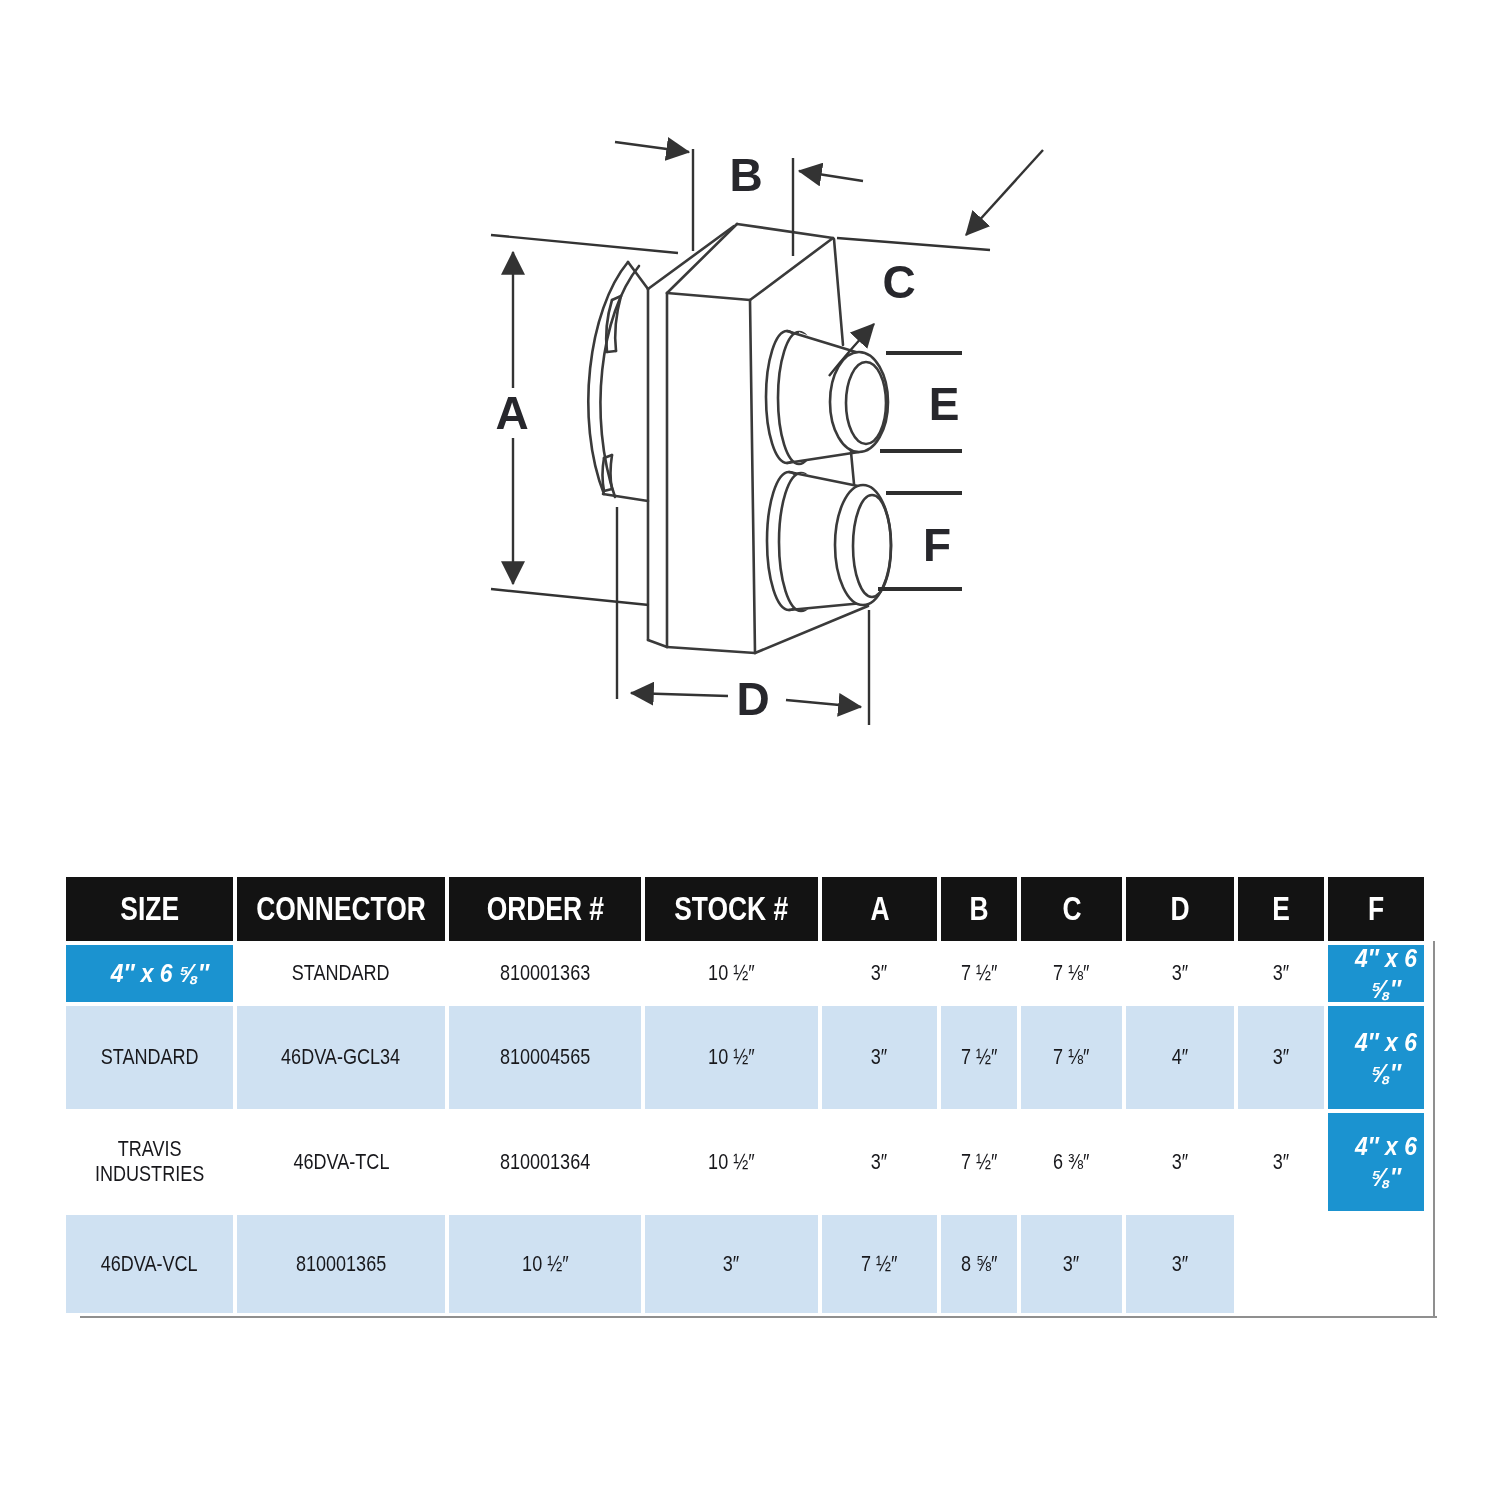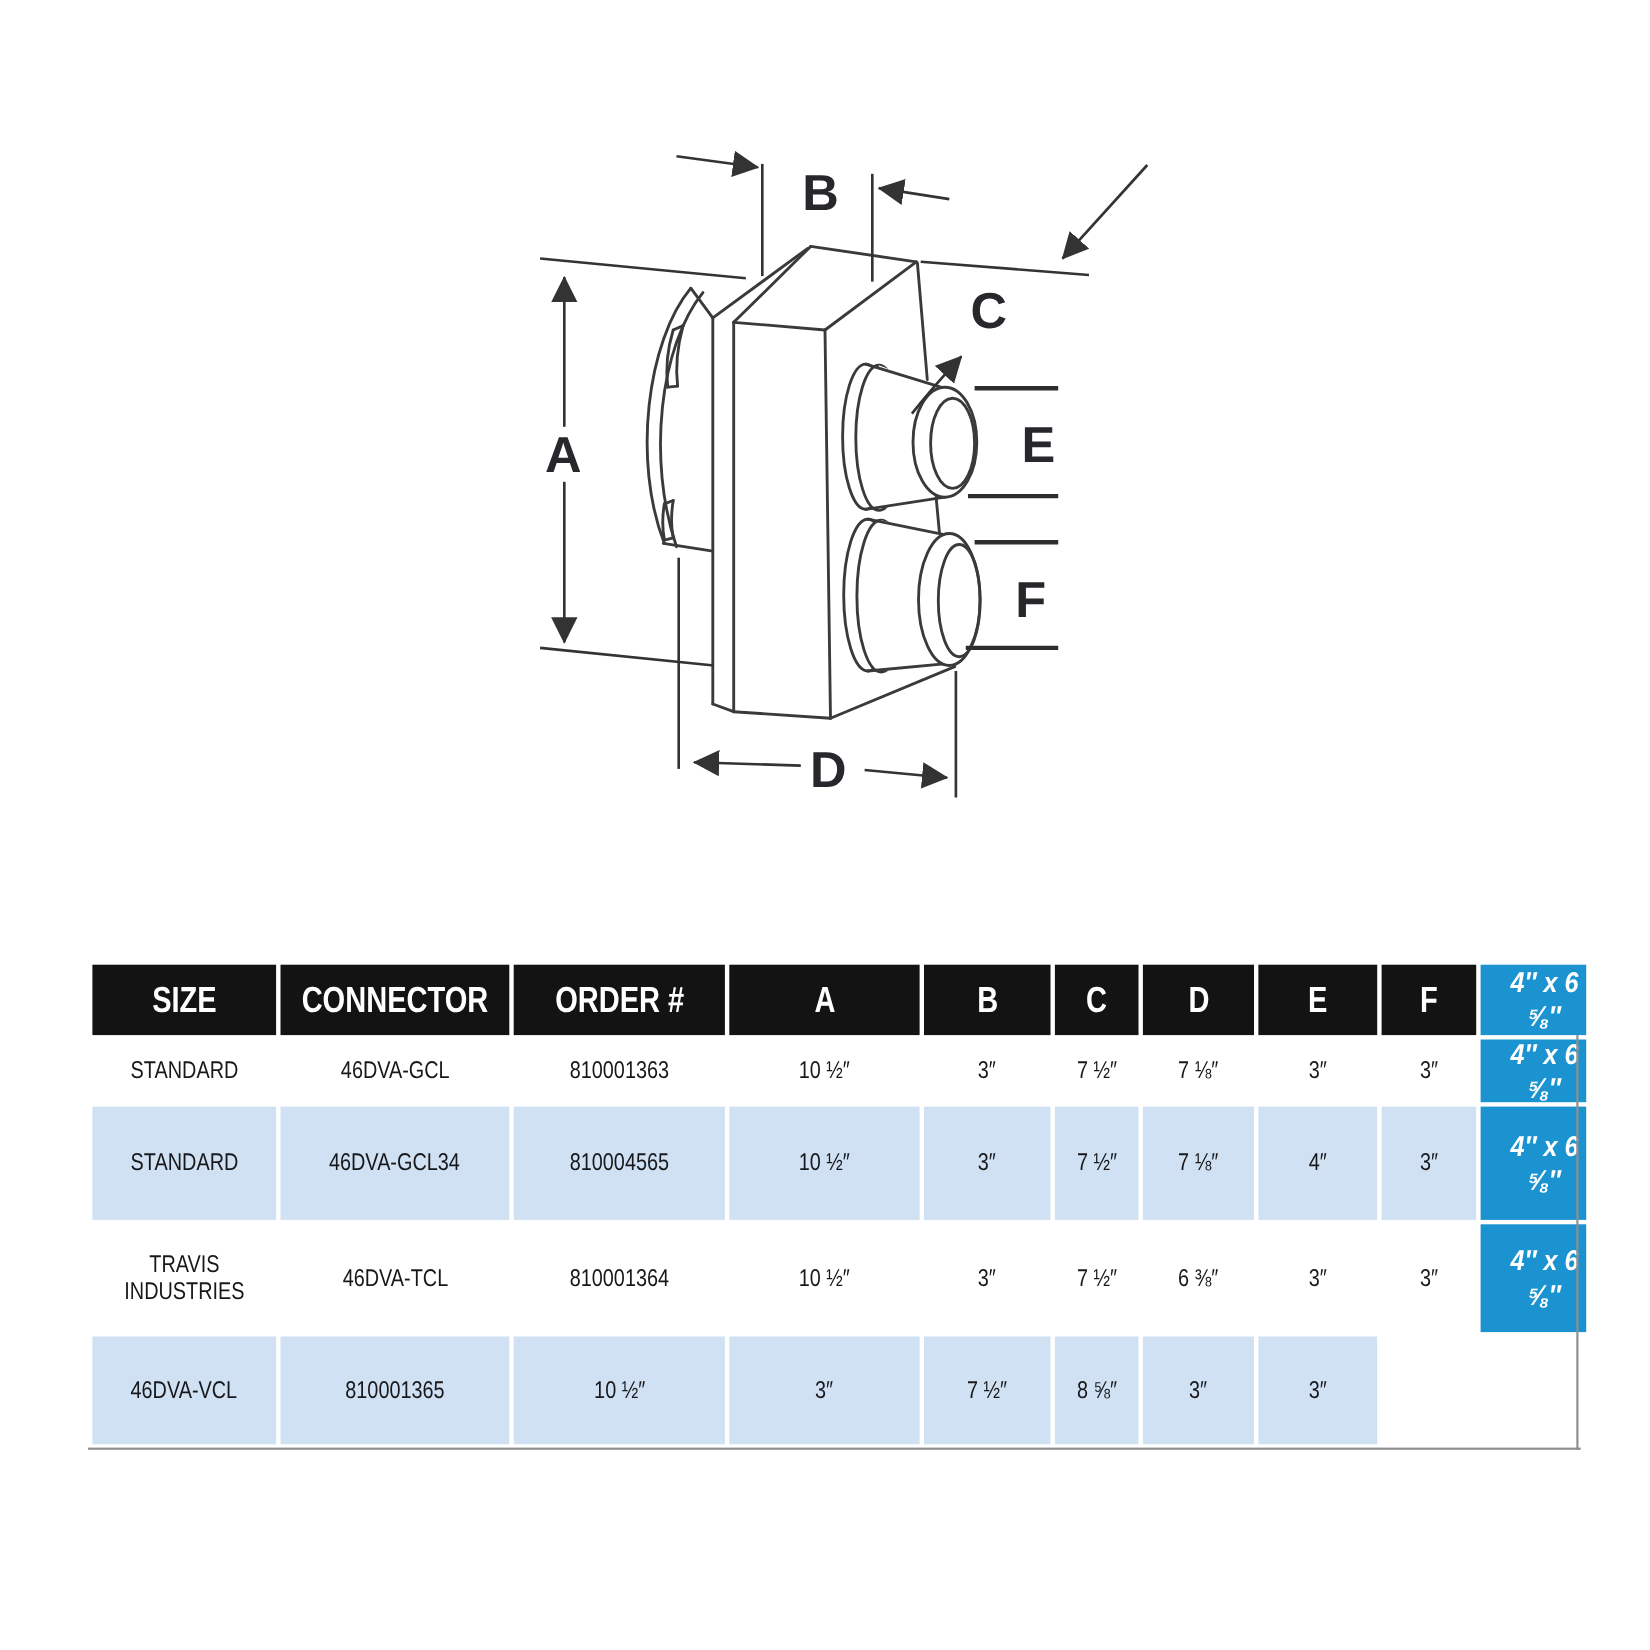--- a/index.html
+++ b/index.html
@@ -13,21 +13,21 @@
   .diagram-wrap svg{display:block;width:100%;height:100%;}
   .oline{stroke:#3a3a3a;stroke-width:2.6;fill:none;stroke-linecap:round;stroke-linejoin:round;}
   .dline{stroke:#333333;stroke-width:2.4;fill:none;stroke-linecap:butt;}
   .tick{stroke:#2e2e2e;stroke-width:4;fill:none;stroke-linecap:butt;}
   .wfill{fill:#ffffff;stroke:none;}
   .wstroke{fill:#ffffff;stroke:#3a3a3a;stroke-width:2.6;}
   .dimlabel{font-family:"Liberation Sans","DejaVu Sans",sans-serif;font-weight:bold;
     font-size:46px;fill:#27272c;}
   
   .spec-table{
-    position:absolute;left:84px;top:877px;
+    position:absolute;left:66px;top:877px;
     display:grid;
     grid-template-columns:167px 208px 192px 173px 115px 76px 101px 108px 86px 96px;
     grid-template-rows:64px 57px 103px 98px 98px;
     gap:4px;
   }
   .cell{display:flex;align-items:center;justify-content:center;text-align:center;}
   .th{background:#131313;color:#ffffff;font-weight:bold;font-size:33px;}
   .th .inner{transform:scaleX(0.80);}
   .size-cell{background:#1b93d0;color:#ffffff;font-weight:bold;font-style:italic;font-size:26px;padding-left:20px;}
   .size-cell .inner{transform:scaleX(0.88);}
@@ -160,20 +160,23 @@
   <div class="cell th">
       <span class="inner">SIZE</span>
     </div>
   <div class="cell th">
       <span class="inner">CONNECTOR</span>
     </div>
   <div class="cell th">
       <span class="inner">ORDER #</span>
     </div>
   <div class="cell th">
+      <span class="inner">STOCK #</span>
+    </div>
+  <div class="cell th">
       <span class="inner">A</span>
     </div>
   <div class="cell th">
       <span class="inner">B</span>
     </div>
   <div class="cell th">
       <span class="inner">C</span>
     </div>
   <div class="cell th">
       <span class="inner">D</span>
@@ -185,23 +188,20 @@
       <span class="inner">F</span>
     </div>
 
   <div class="cell size-cell">
       <span class="inner">4″ x 6 ⅝″</span>
     </div>
   <div class="cell data">
       <span class="inner">STANDARD</span>
     </div>
   <div class="cell data">
-      <span class="inner">46DVA-GCL</span>
-    </div>
-  <div class="cell data">
       <span class="inner">810001363</span>
     </div>
   <div class="cell data">
       <span class="inner">10 ½″</span>
     </div>
   <div class="cell data">
       <span class="inner">3″</span>
     </div>
   <div class="cell data">
       <span class="inner">7 ½″</span>

